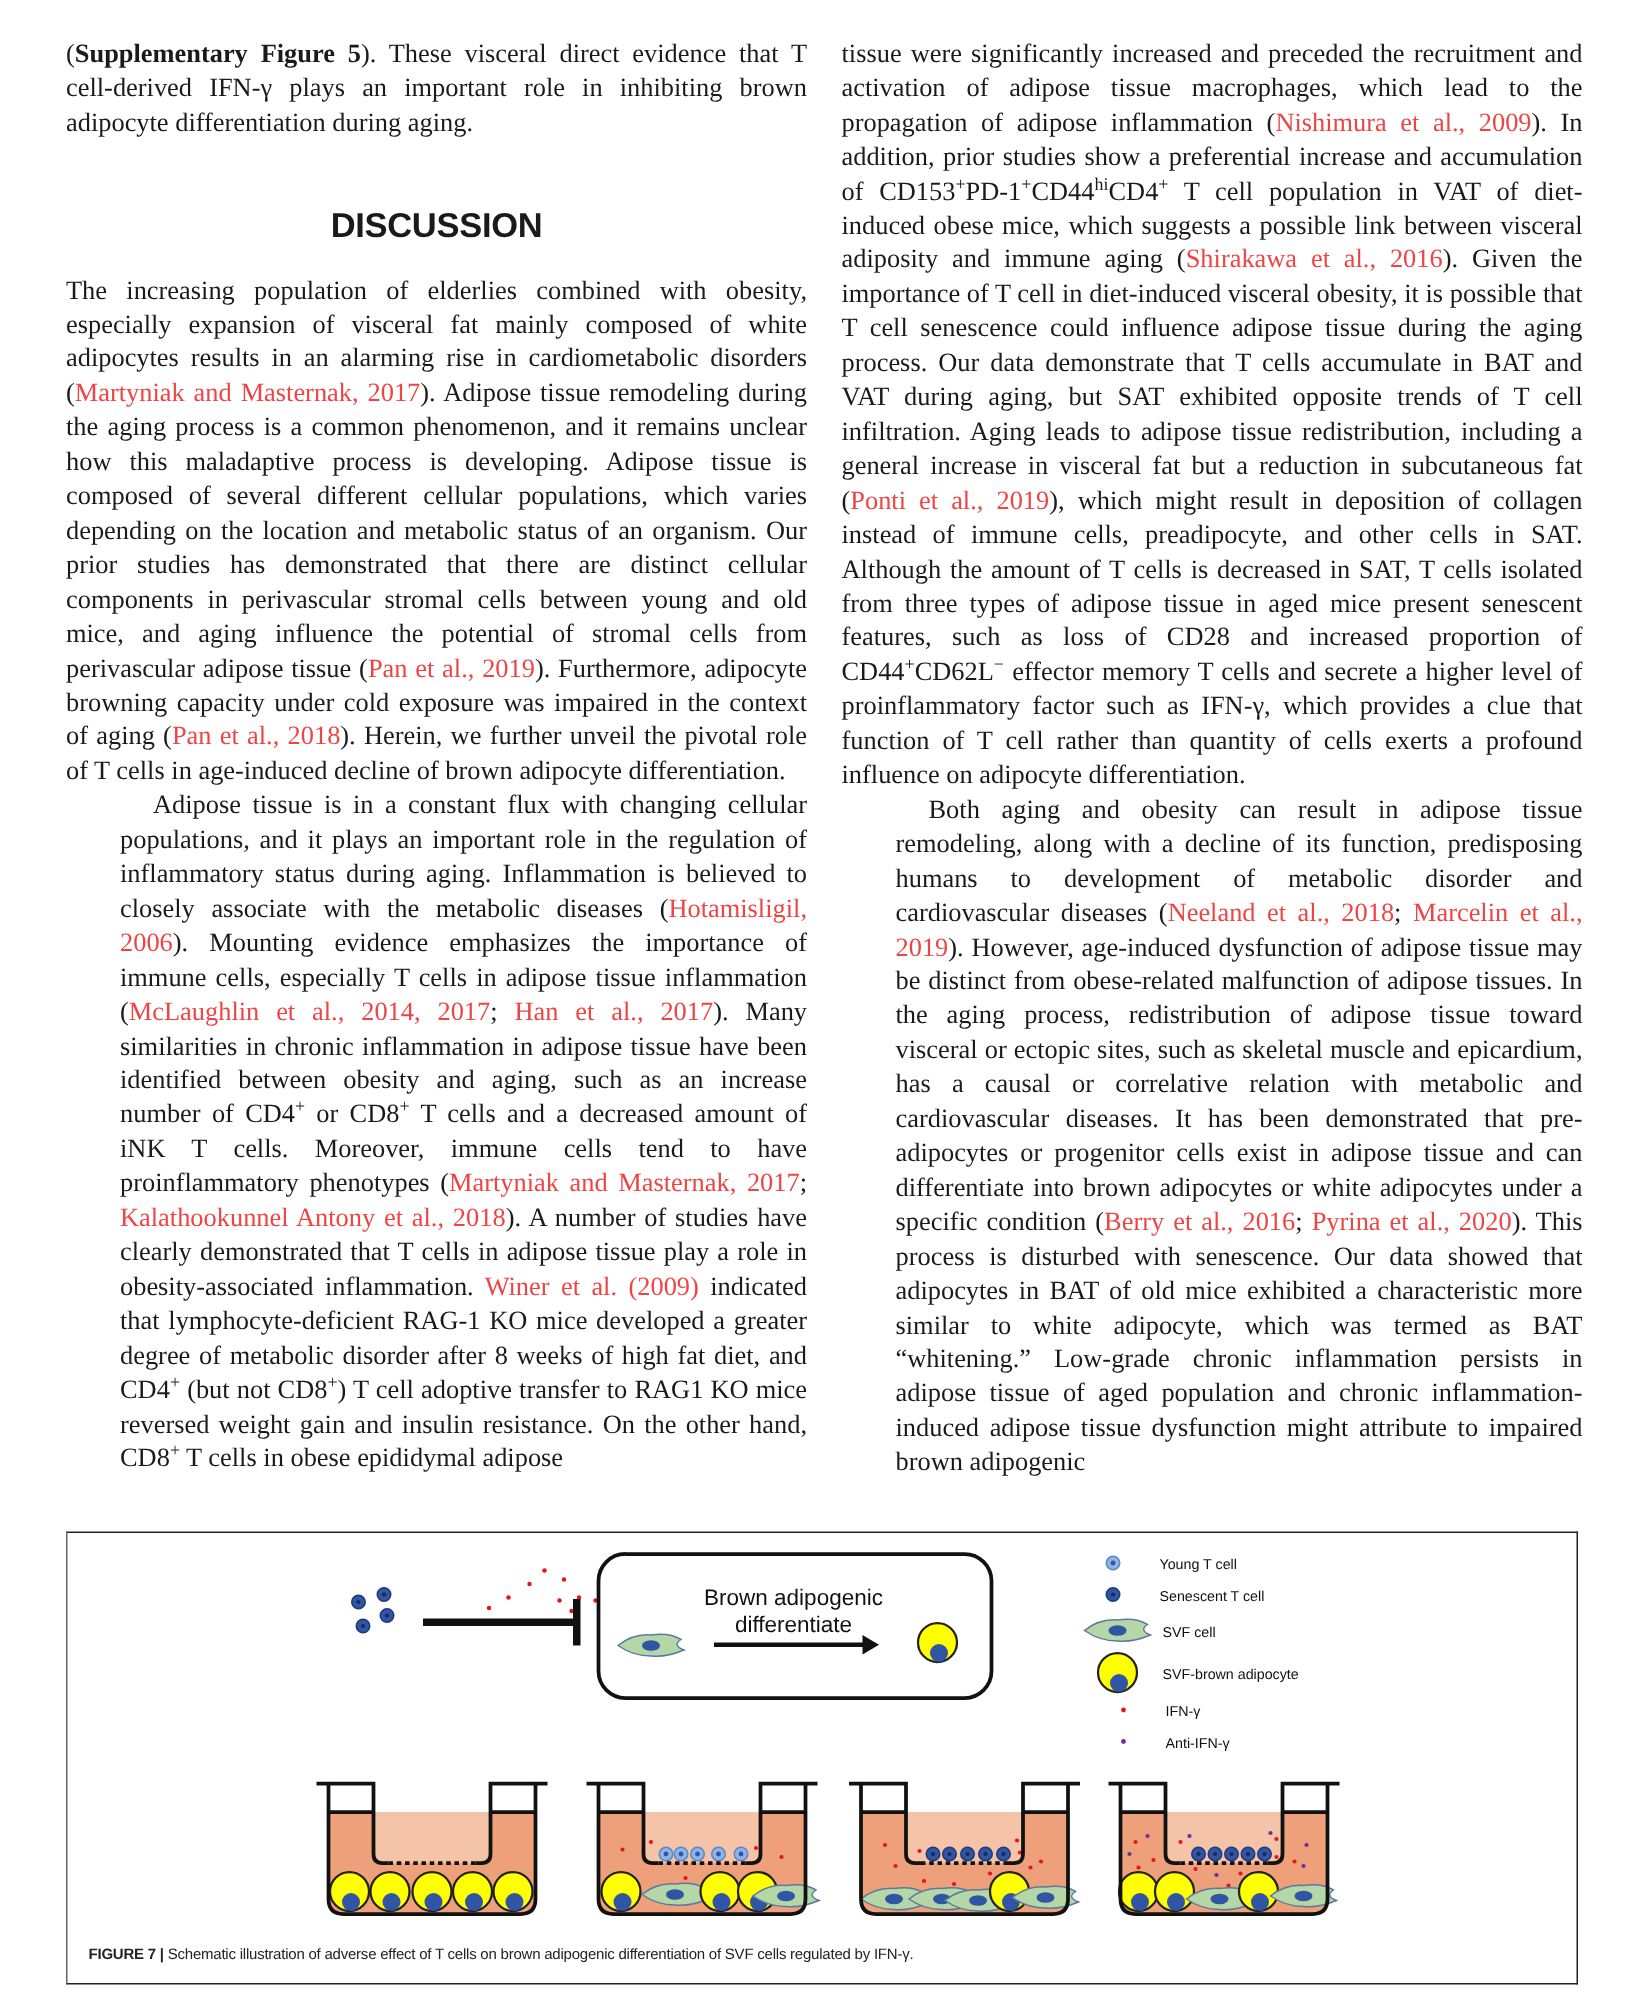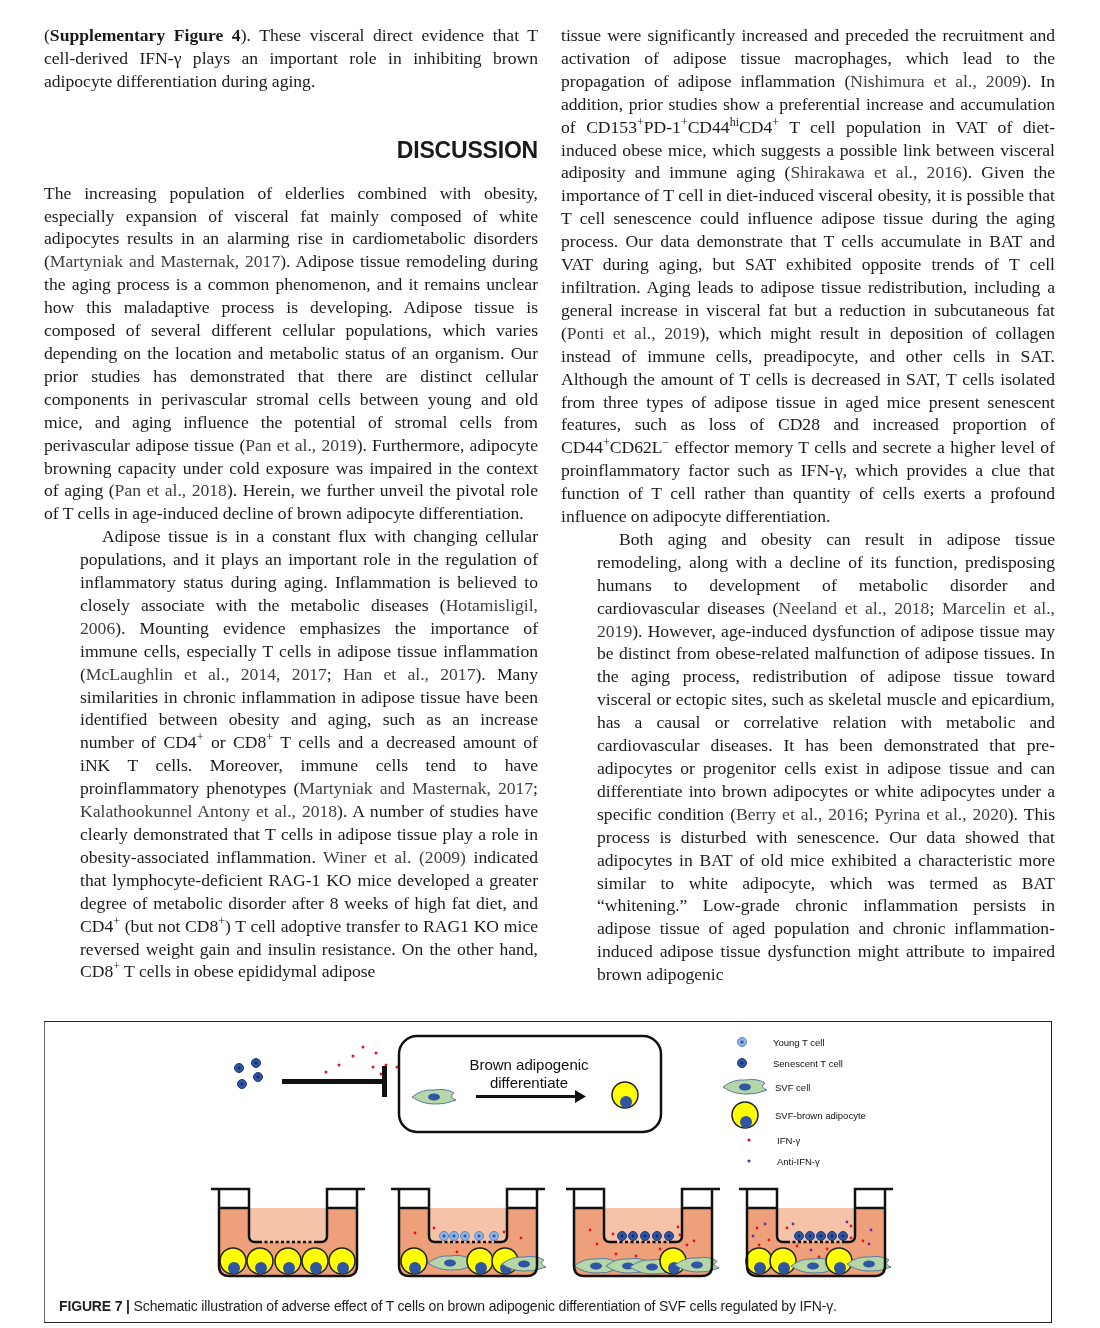--- a/index.html
+++ b/index.html
@@ -7,45 +7,45 @@
   .col {
     position: absolute; top: 24px; width: 494px;
     font-family: "Liberation Serif", "DejaVu Serif", serif;
     font-size: 17.6px; line-height: 22.9px; color: #1a1a1a;
     text-align: justify;
   }
   .col.left { left: 44px; }
   .col.right { left: 561px; }
   .col p { margin: 0; }
   .col p.indent { text-indent: 22px; margin-left: 36px; }
-  .cite { color: #404040; }
+  .cite { color: #ef4444; }
   sup { font-size: 0.68em; line-height: 0; vertical-align: 0.55em; }
   .heading {
     font-family: "Liberation Sans", "DejaVu Sans", sans-serif;
     font-weight: bold; font-size: 23px; color: #1a1a1a;
-    margin: 46px 0 20px 0; letter-spacing: -0.2px; text-align: right;
+    margin: 46px 0 20px 0; letter-spacing: -0.2px; text-align: center;
   }
   .figure-box {
     position: absolute; left: 44px; top: 1021px; width: 1008px; height: 302px;
     border: 1.5px solid #222; border-left-color: #666; box-sizing: border-box;
   }
   .figure-box svg { position: absolute; left: 0; top: 0; }
   .caption {
     position: absolute; left: 14px; top: 276px;
     font-family: "Liberation Sans", "DejaVu Sans", sans-serif;
-    font-size: 14px; color: #222; white-space: nowrap; letter-spacing: -0.15px;
+    font-size: 10px; color: #222; white-space: nowrap; letter-spacing: -0.15px;
   }
   .caption .lab { font-weight: bold; }
   .svgtxt { font-family: "Liberation Sans", "DejaVu Sans", sans-serif; }
 </style>
 </head>
 <body>
 
 <div class="col left">
-  <p><span>(</span><b>Supplementary Figure 4</b><span>). These visceral direct evidence that T cell-derived IFN-γ plays an important role in inhibiting brown adipocyte differentiation during aging.</span></p>
+  <p><span>(</span><b>Supplementary Figure 5</b><span>). These visceral direct evidence that T cell-derived IFN-γ plays an important role in inhibiting brown adipocyte differentiation during aging.</span></p>
 
   <div class="heading">DISCUSSION</div>
 
   <p><span>The increasing population of elderlies combined with obesity, especially expansion of visceral fat mainly composed of white adipocytes results in an alarming rise in cardiometabolic disorders (</span><span class="cite">Martyniak and Masternak, 2017</span><span>). Adipose tissue remodeling during the aging process is a common phenomenon, and it remains unclear how this maladaptive process is developing. Adipose tissue is composed of several different cellular populations, which varies depending on the location and metabolic status of an organism. Our prior studies has demonstrated that there are distinct cellular components in perivascular stromal cells between young and old mice, and aging influence the potential of stromal cells from perivascular adipose tissue (</span><span class="cite">Pan et al., 2019</span><span>). Furthermore, adipocyte browning capacity under cold exposure was impaired in the context of aging (</span><span class="cite">Pan et al., 2018</span><span>). Herein, we further unveil the pivotal role of T cells in age-induced decline of brown adipocyte differentiation.</span></p>
 
   <p class="indent"><span>Adipose tissue is in a constant flux with changing cellular populations, and it plays an important role in the regulation of inflammatory status during aging. Inflammation is believed to closely associate with the metabolic diseases (</span><span class="cite">Hotamisligil, 2006</span><span>). Mounting evidence emphasizes the importance of immune cells, especially T cells in adipose tissue inflammation (</span><span class="cite">McLaughlin et al., 2014, 2017</span><span>; </span><span class="cite">Han et al., 2017</span><span>). Many similarities in chronic inflammation in adipose tissue have been identified between obesity and aging, such as an increase number of CD4</span><sup>+</sup><span> or CD8</span><sup>+</sup><span> T cells and a decreased amount of iNK T cells. Moreover, immune cells tend to have proinflammatory phenotypes (</span><span class="cite">Martyniak and Masternak, 2017</span><span>; </span><span class="cite">Kalathookunnel Antony et al., 2018</span><span>). A number of studies have clearly demonstrated that T cells in adipose tissue play a role in obesity-associated inflammation. </span><span class="cite">Winer et al. (2009)</span><span> indicated that lymphocyte-deficient RAG-1 KO mice developed a greater degree of metabolic disorder after 8 weeks of high fat diet, and CD4</span><sup>+</sup><span> (but not CD8</span><sup>+</sup><span>) T cell adoptive transfer to RAG1 KO mice reversed weight gain and insulin resistance. On the other hand, CD8</span><sup>+</sup><span> T cells in obese epididymal adipose</span></p>
 </div>
 
 <div class="col right">
   <p><span>tissue were significantly increased and preceded the recruitment and activation of adipose tissue macrophages, which lead to the propagation of adipose inflammation (</span><span class="cite">Nishimura et al., 2009</span><span>). In addition, prior studies show a preferential increase and accumulation of CD153</span><sup>+</sup><span>PD-1</span><sup>+</sup><span>CD44</span><sup>hi</sup><span>CD4</span><sup>+</sup><span> T cell population in VAT of diet-induced obese mice, which suggests a possible link between visceral adiposity and immune aging (</span><span class="cite">Shirakawa et al., 2016</span><span>). Given the importance of T cell in diet-induced visceral obesity, it is possible that T cell senescence could influence adipose tissue during the aging process. Our data demonstrate that T cells accumulate in BAT and VAT during aging, but SAT exhibited opposite trends of T cell infiltration. Aging leads to adipose tissue redistribution, including a general increase in visceral fat but a reduction in subcutaneous fat (</span><span class="cite">Ponti et al., 2019</span><span>), which might result in deposition of collagen instead of immune cells, preadipocyte, and other cells in SAT. Although the amount of T cells is decreased in SAT, T cells isolated from three types of adipose tissue in aged mice present senescent features, such as loss of CD28 and increased proportion of CD44</span><sup>+</sup><span>CD62L</span><sup>−</sup><span> effector memory T cells and secrete a higher level of proinflammatory factor such as IFN-γ, which provides a clue that function of T cell rather than quantity of cells exerts a profound influence on adipocyte differentiation.</span></p>

